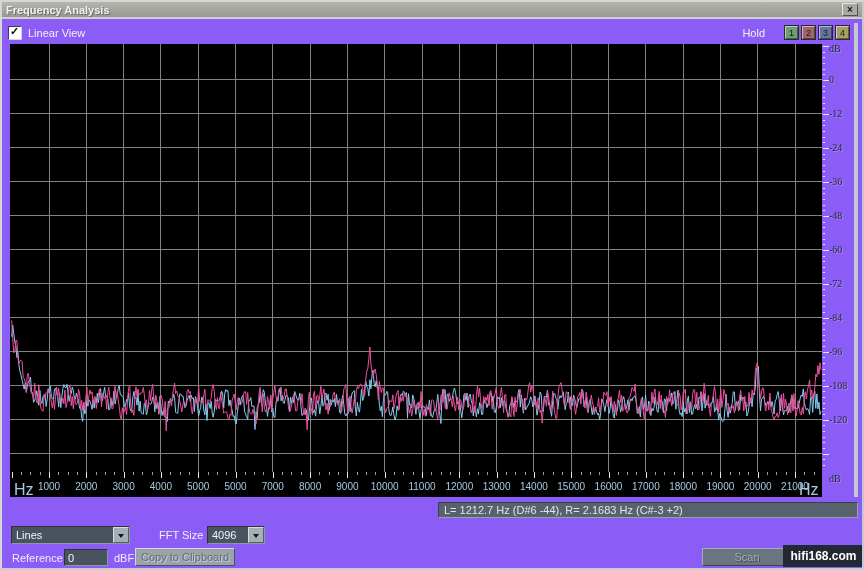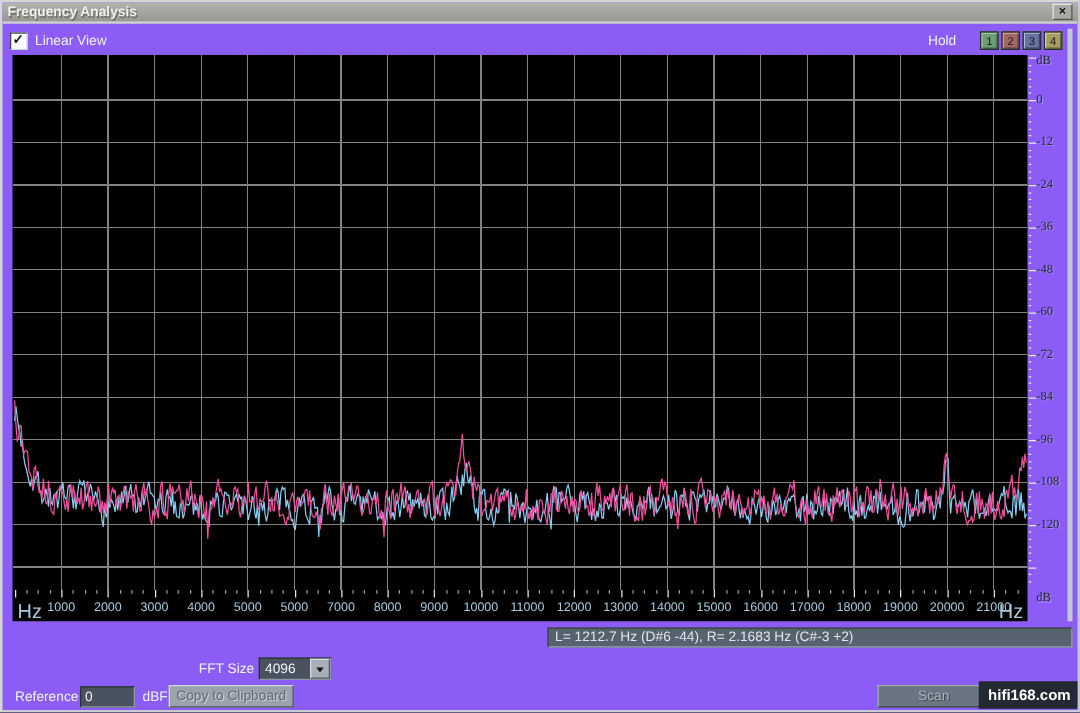--- a/index.html
+++ b/index.html
@@ -331,20 +331,26 @@
       <span class="ylab" style="top:335.7px">-108</span>
       <span class="ylab" style="top:369.6px">-120</span>
       <span class="ylab" style="top:429px">dB</span>
     </div>
   <div class="lightstrip"></div>
 
   <div class="statusfield" id="status-right">
     <span>L= 1212.7 Hz (D#6 -44), R= 2.1683 Hz (C#-3 +2)</span>
   </div>
 
+  <div class="combo" id="combo-lines">
+    <span class="combo-text">Lines</span>
+    <span class="combo-btn">
+        <i class="tri"></i>
+      </span>
+  </div>
   <span class="ctl-label" id="fft-label">FFT Size</span>
   <div class="combo" id="combo-fft">
     <span class="combo-text">4096</span>
     <span class="combo-btn">
         <i class="tri"></i>
       </span>
   </div>
 
   <span class="ctl-label" id="ref-label">Reference</span>
   <input class="textinput" value="0" style="">

